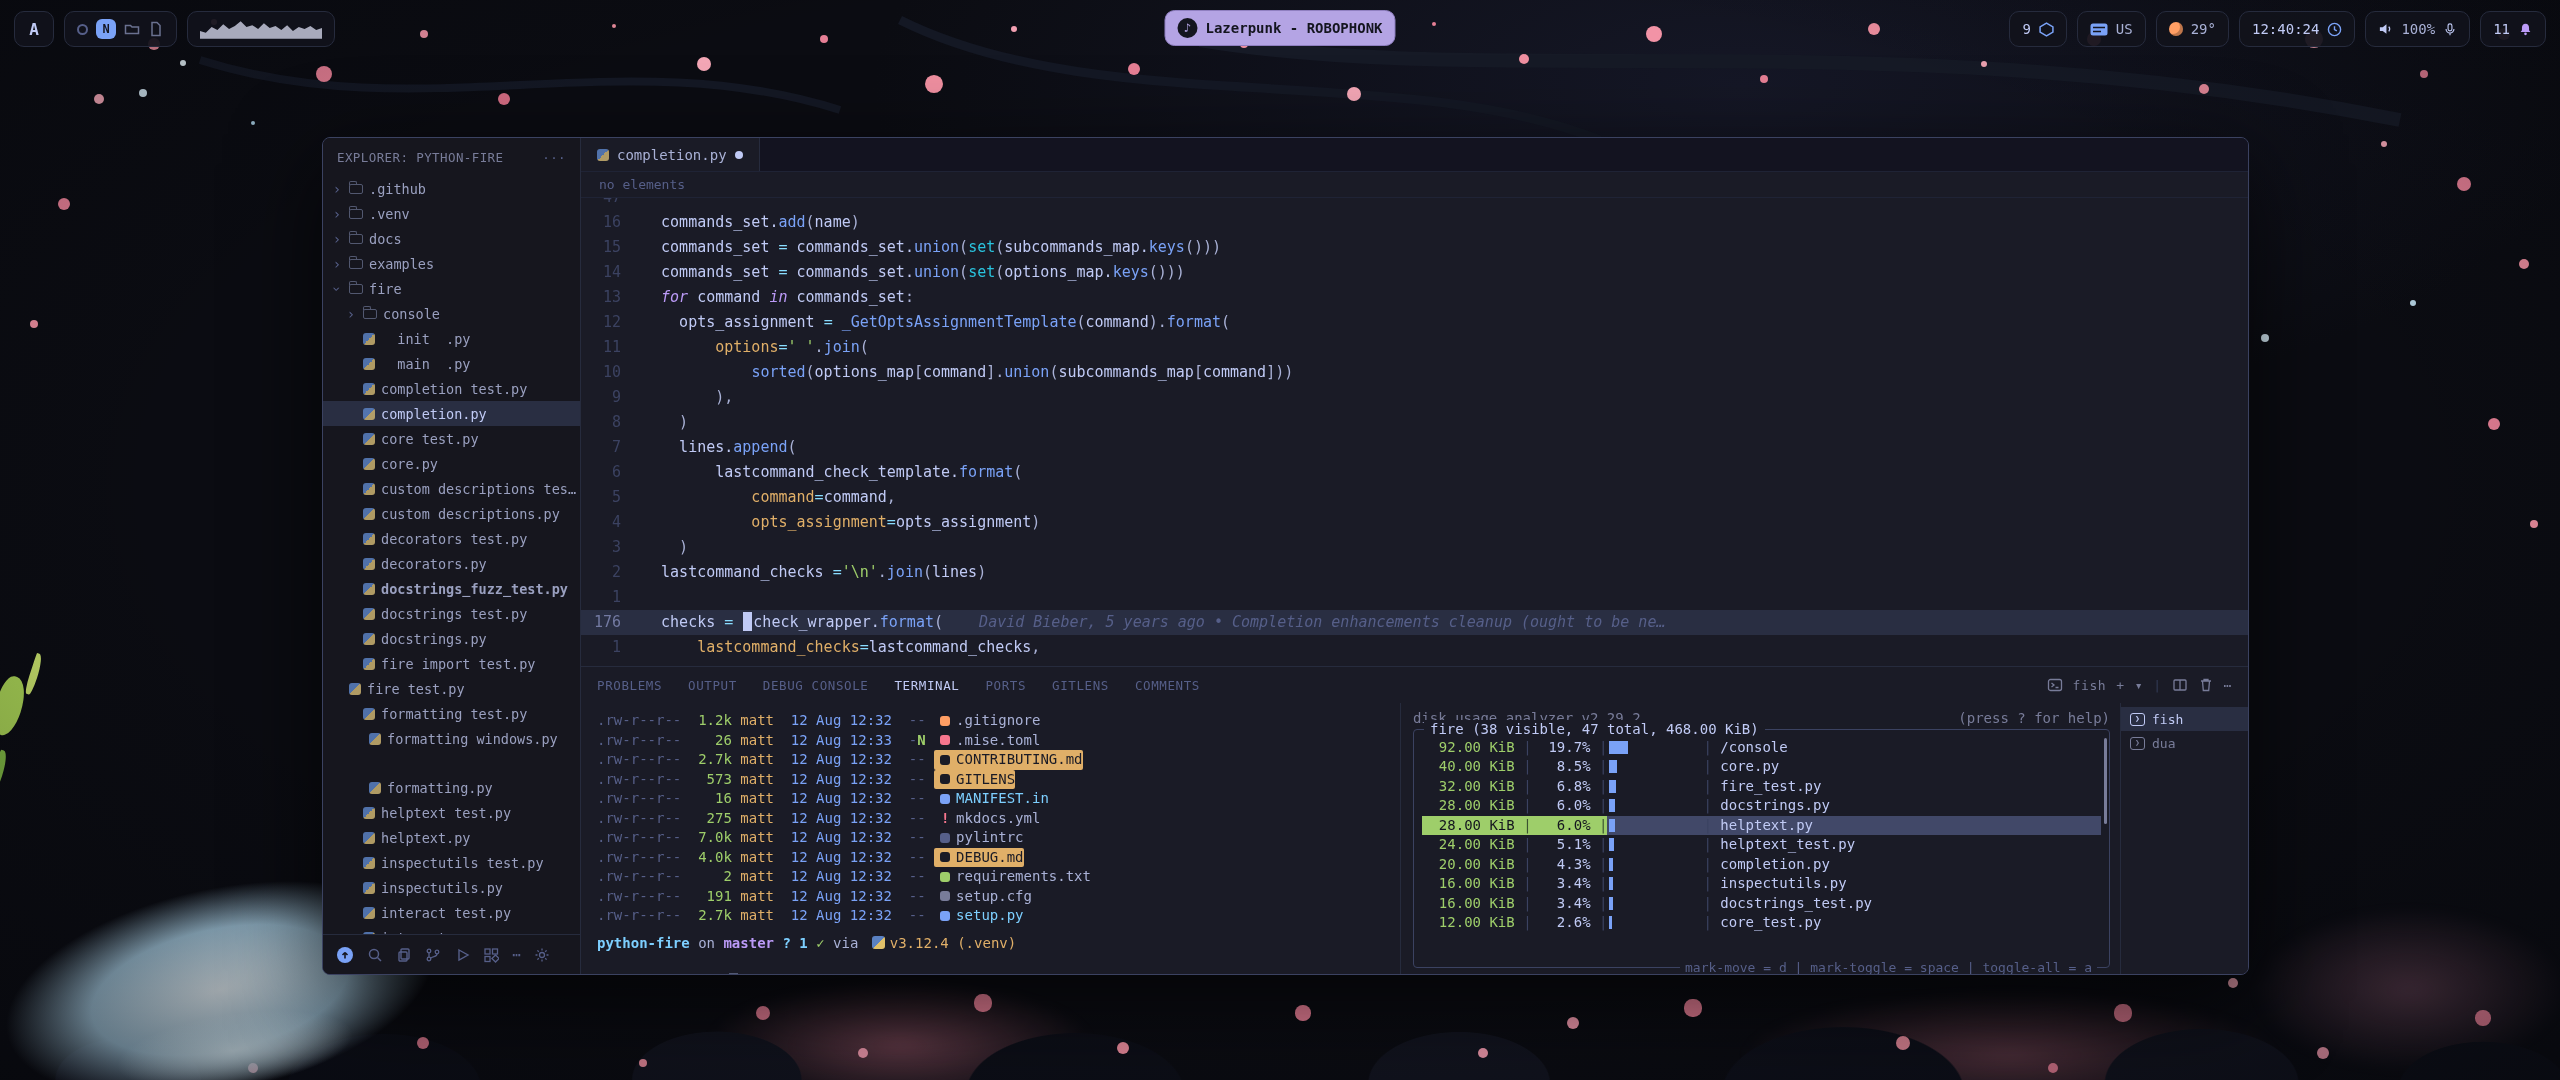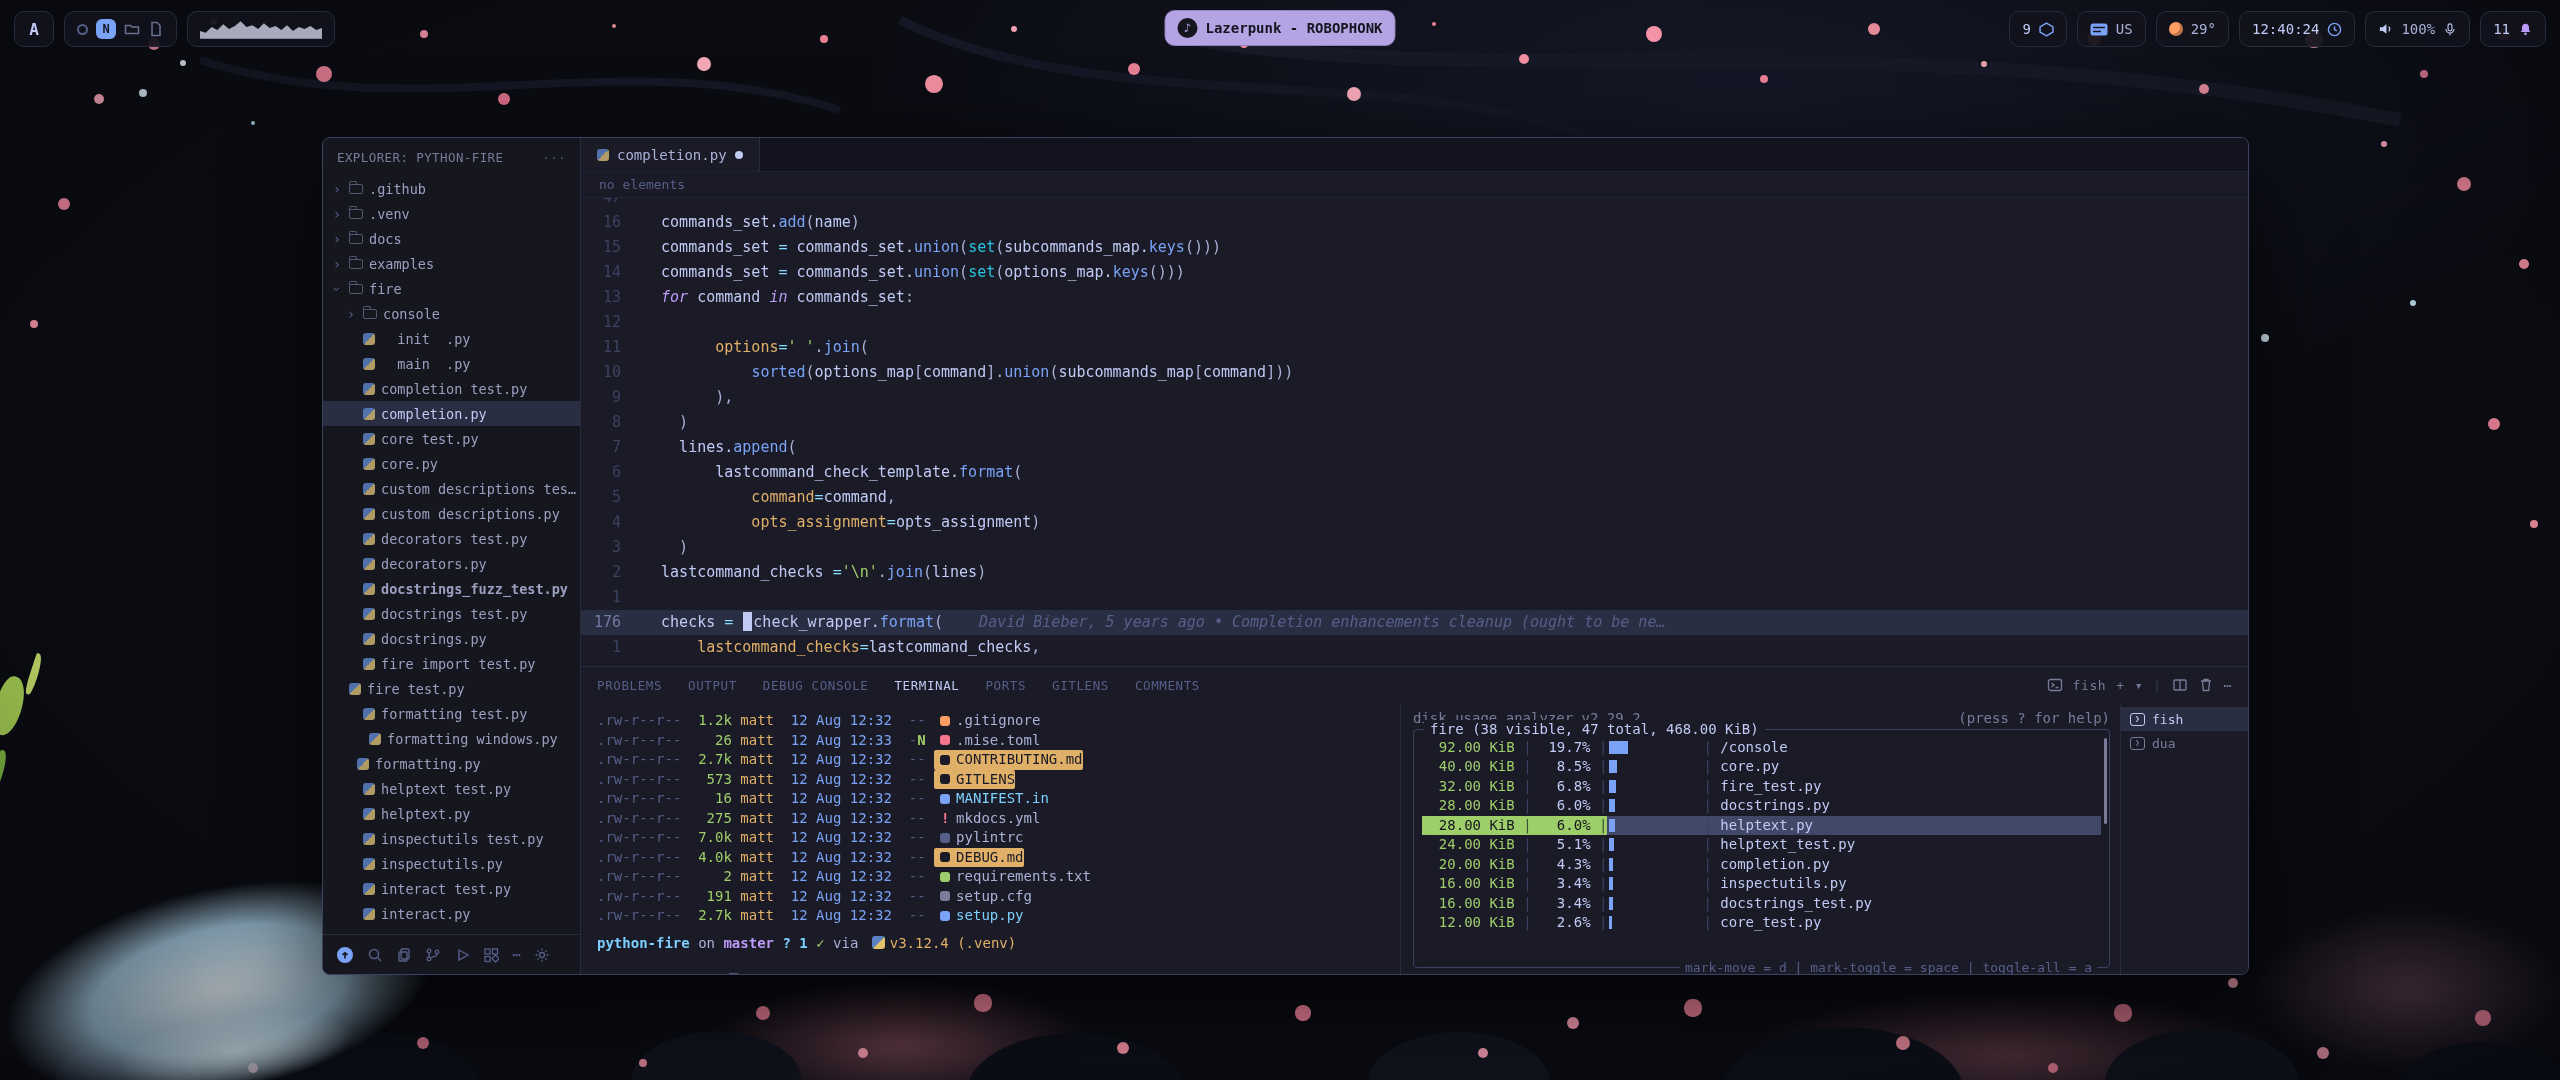--- a/index.html
+++ b/index.html
@@ -397,21 +397,21 @@
           <div class="trow" style="padding-left: 22px;">
             <span class="chev"></span>
             <span class="py-ico"></span>
             <span class="tlabel">formatting_test.py</span>
           </div>
           <div class="trow" style="padding-left: 28px;">
             <span class="chev"></span>
             <span class="py-ico"></span>
             <span class="tlabel">formatting_windows.py</span>
           </div>
-          <div class="trow" style="padding-left: 16px;">
+          <div class="trow" style="padding-left: 28px; margin-top: 24px;">
             <span class="chev"></span>
             <span class="py-ico"></span>
             <span class="tlabel">formatting.py</span>
           </div>
           <div class="trow" style="padding-left: 22px;">
             <span class="chev"></span>
             <span class="py-ico"></span>
             <span class="tlabel">helptext_test.py</span>
           </div>
           <div class="trow" style="padding-left: 22px;">
@@ -485,21 +485,21 @@
         </div>
       </div>
       <div class="breadcrumb">no elements</div>
       <div class="editor">
         <div id="codelines">
             <div class="cline"><span class="lnum">47</span><span class="codetext"><span class="s-str">  """</span></span></div>
             <div class="cline"><span class="lnum">16</span><span class="codetext"><span class="s-v">  commands_set.</span><span class="s-fn">add</span><span class="s-p">(</span><span class="s-v">name</span><span class="s-p">)</span></span></div>
             <div class="cline"><span class="lnum">15</span><span class="codetext"><span class="s-v">  commands_set </span><span class="s-o">=</span><span class="s-v"> commands_set.</span><span class="s-fn">union</span><span class="s-p">(</span><span class="s-bi">set</span><span class="s-p">(</span><span class="s-v">subcommands_map.</span><span class="s-fn">keys</span><span class="s-p">()))</span></span></div>
             <div class="cline"><span class="lnum">14</span><span class="codetext"><span class="s-v">  commands_set </span><span class="s-o">=</span><span class="s-v"> commands_set.</span><span class="s-fn">union</span><span class="s-p">(</span><span class="s-bi">set</span><span class="s-p">(</span><span class="s-v">options_map.</span><span class="s-fn">keys</span><span class="s-p">()))</span></span></div>
             <div class="cline"><span class="lnum">13</span><span class="codetext"><span class="s-kw">  for </span><span class="s-v">command </span><span class="s-kw">in </span><span class="s-v">commands_set</span><span class="s-p">:</span></span></div>
-            <div class="cline"><span class="lnum">12</span></div>
+            <div class="cline"><span class="lnum">12</span><span class="codetext"><span class="s-v">    opts_assignment </span><span class="s-o">=</span><span class="s-v"> </span><span class="s-fn">_GetOptsAssignmentTemplate</span><span class="s-p">(</span><span class="s-v">command</span><span class="s-p">).</span><span class="s-fn">format</span><span class="s-p">(</span></span></div>
             <div class="cline"><span class="lnum">11</span><span class="codetext"><span class="s-arg">        options</span><span class="s-o">=</span><span class="s-str">' '</span><span class="s-p">.</span><span class="s-fn">join</span><span class="s-p">(</span></span></div>
             <div class="cline"><span class="lnum">10</span><span class="codetext"><span class="s-v">            </span><span class="s-fn">sorted</span><span class="s-p">(</span><span class="s-v">options_map</span><span class="s-p">[</span><span class="s-v">command</span><span class="s-p">].</span><span class="s-fn">union</span><span class="s-p">(</span><span class="s-v">subcommands_map</span><span class="s-p">[</span><span class="s-v">command</span><span class="s-p">]))</span></span></div>
             <div class="cline"><span class="lnum">9</span><span class="codetext"><span class="s-p">        ),</span></span></div>
             <div class="cline"><span class="lnum">8</span><span class="codetext"><span class="s-p">    )</span></span></div>
             <div class="cline"><span class="lnum">7</span><span class="codetext"><span class="s-v">    lines.</span><span class="s-fn">append</span><span class="s-p">(</span></span></div>
             <div class="cline"><span class="lnum">6</span><span class="codetext"><span class="s-v">        lastcommand_check_template.</span><span class="s-fn">format</span><span class="s-p">(</span></span></div>
             <div class="cline"><span class="lnum">5</span><span class="codetext"><span class="s-arg">            command</span><span class="s-o">=</span><span class="s-v">command</span><span class="s-p">,</span></span></div>
             <div class="cline"><span class="lnum">4</span><span class="codetext"><span class="s-arg">            opts_assignment</span><span class="s-o">=</span><span class="s-v">opts_assignment</span><span class="s-p">)</span></span></div>
             <div class="cline"><span class="lnum">3</span><span class="codetext"><span class="s-p">    )</span></span></div>
             <div class="cline"><span class="lnum">2</span><span class="codetext"><span class="s-v">  lastcommand_checks </span><span class="s-o">=</span><span class="s-str">'\n'</span><span class="s-p">.</span><span class="s-fn">join</span><span class="s-p">(</span><span class="s-v">lines</span><span class="s-p">)</span></span></div>

